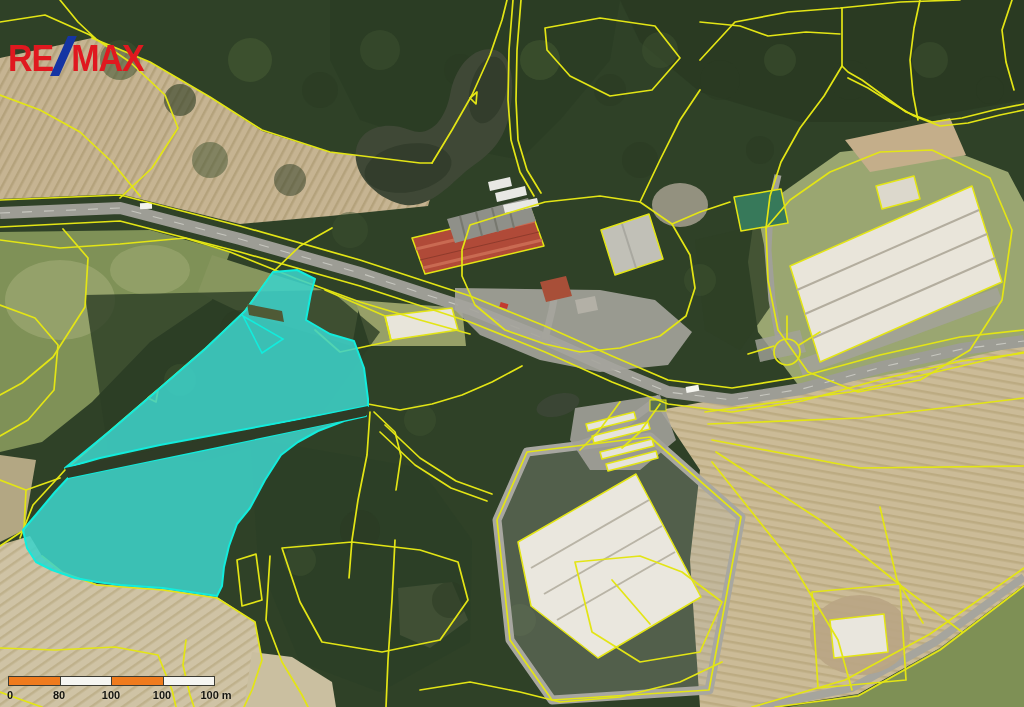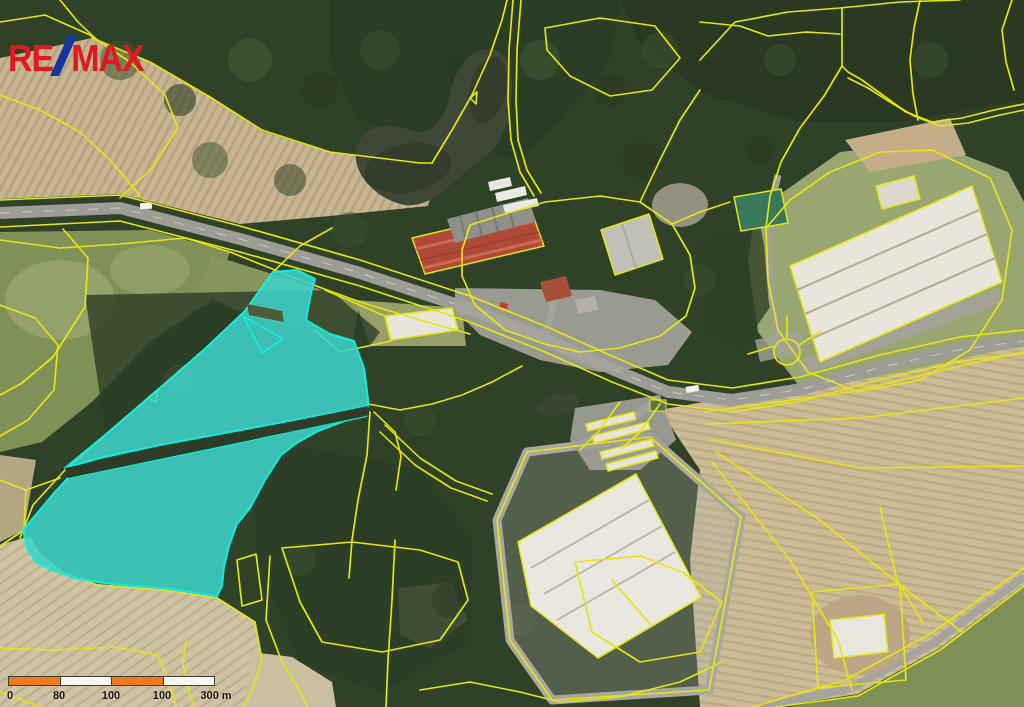--- a/index.html
+++ b/index.html
@@ -265,17 +265,17 @@
     <span class="seg orange"></span>
     <span class="seg white"></span>
     <span class="seg orange"></span>
     <span class="seg white"></span>
   </div>
   <div class="labels">
     <span style="left:2px">0</span>
     <span style="left:51px">80</span>
     <span style="left:103px">100</span>
     <span style="left:154px">100</span>
-    <span style="left:208px">300 m</span>
+    <span style="left:208px">100 m</span>
   </div>
 </div>
 
 </div>
 
 </body></html>

